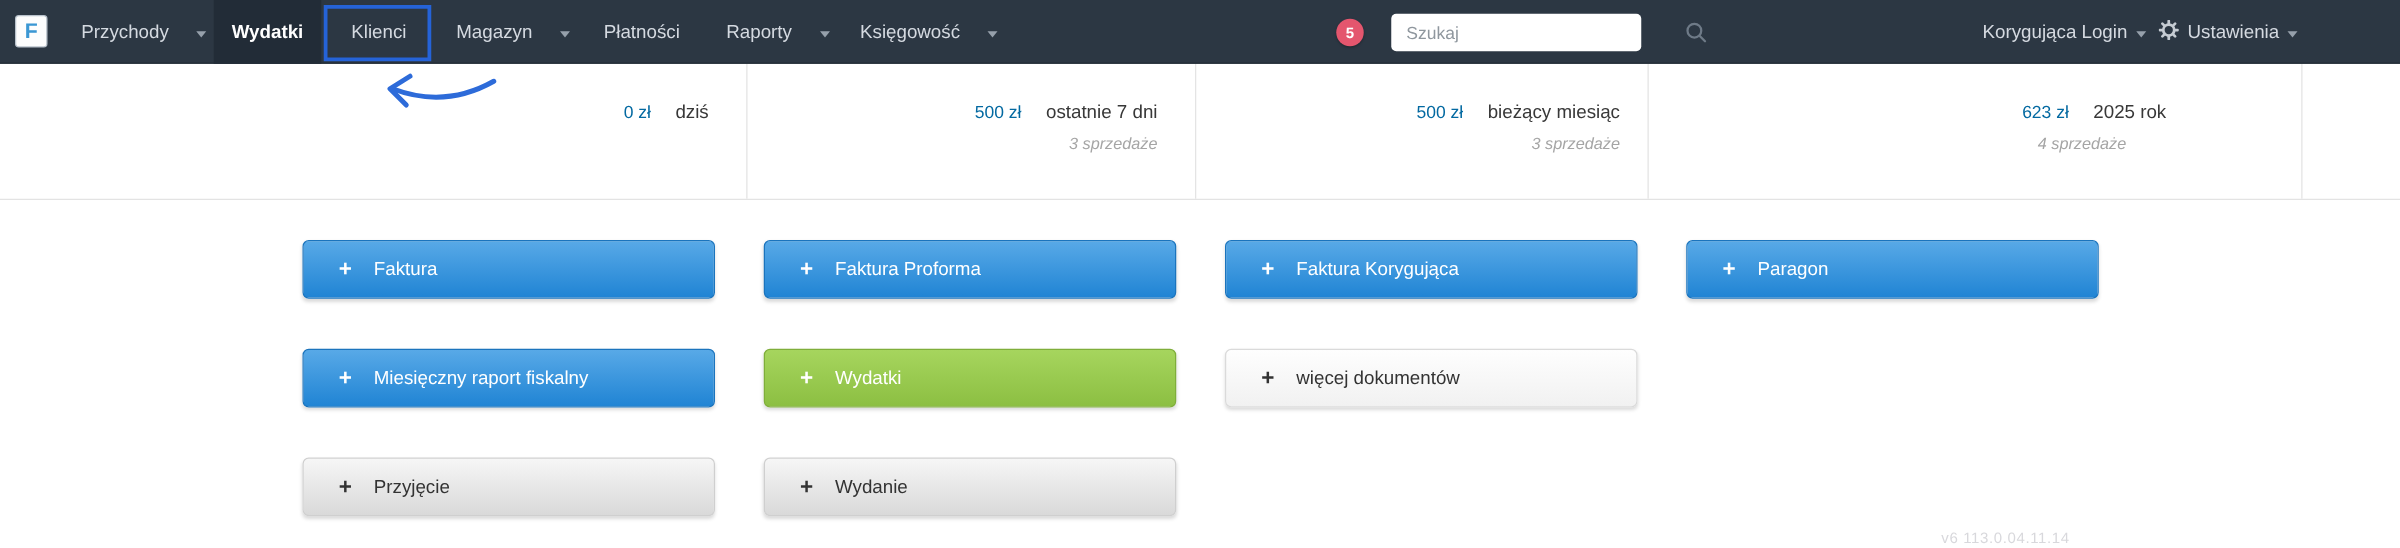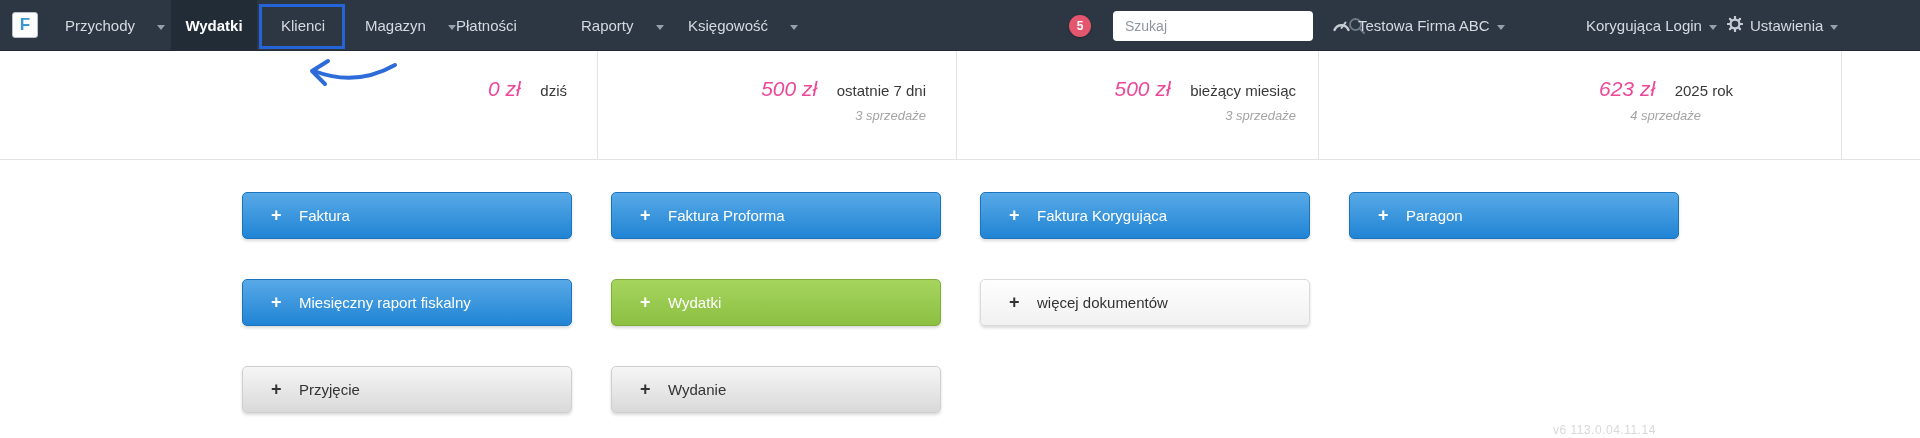--- a/index.html
+++ b/index.html
@@ -29,21 +29,21 @@
   .search-ico { width:26px; height:26px; display:flex; align-items:center; justify-content:center; cursor:pointer; }
   .nav-right { position:absolute; top:0; height:51px; display:flex; align-items:center; gap:7px;
     color:#d5dae1; font-size:15px; cursor:pointer; white-space:nowrap; }
 
   
   .stats-row { position:absolute; left:0; top:51px; width:1920px; height:109px; background:#fff;
     border-bottom:1px solid #e3e3e3; }
   .stat-cell { position:absolute; top:0; height:108px; border-right:1px solid #e4e4e4;
     text-align:right; padding-top:26px; }
   .stat-main { font-size:20px; }
-  .stat-value { color:#ec4899; font-size:21px;font-style:italic; }
+  .stat-value { color:#0369a1; font-size:14px; }
   .stat-label { color:#383838; font-size:15px; margin-left:14px; }
   .stat-sub { margin-top:7px; font-size:13px; color:#a5a5a5; font-style:italic; }
 
   
   .btn { position:absolute; width:330px; height:47px; border-radius:5px; display:flex;
     align-items:center; font-size:15px; cursor:pointer; box-shadow:0 2px 3px rgba(0,0,0,.15); }
   .btn .plus { margin-left:28px; width:28px; font-weight:bold; font-size:18px; }
   .btn-blue  { background:linear-gradient(#58a9e7,#2084d4); border:1px solid #1b74bd; color:#fff; }
   .btn-green { background:linear-gradient(#a6d55e,#8cbf42); border:1px solid #7fae3a; color:#fff; }
   .btn-white { background:linear-gradient(#fefefe,#f1f1f1); border:1px solid #dadada; color:#333; }
@@ -78,21 +78,21 @@
 
     <div class="nav-item" style="left:281px">
       <span>Klienci</span>
     </div>
 
     <div class="nav-item" style="left:365px">
       <span>Magazyn</span>
       <span class="caret"></span>
     </div>
 
-    <div class="nav-item" style="left:456px">
+    <div class="nav-item" style="left:483px">
       <span>Płatności</span>
     </div>
 
     <div class="nav-item" style="left:581px">
       <span>Raporty</span>
       <span class="caret"></span>
     </div>
 
     <div class="nav-item" style="left:688px">
       <span>Księgowość</span>
@@ -106,30 +106,20 @@
     <div class="searchbox">
       <input type="text" placeholder="Szukaj" style="">
       <span class="search-ico">
         <svg width="18" height="18" viewBox="0 0 18 18">
           <circle cx="7.5" cy="7.5" r="5.5" fill="none" stroke="#6e7a87" stroke-width="1.8"></circle>
           <line x1="11.8" y1="11.8" x2="16" y2="16" stroke="#6e7a87" stroke-width="1.8" stroke-linecap="round"></line>
         </svg>
       </span>
     </div>
 
-    <div class="nav-right" style="left:1332px">
-      <span>
-        <svg width="19" height="15" viewBox="0 0 19 15">
-          <path d="M2.5 13 A7.5 7.5 0 0 1 16.5 13" fill="none" stroke="#c6ccd3" stroke-width="2.4" stroke-linecap="round"></path>
-          <line x1="9.5" y1="11" x2="13.5" y2="5.5" stroke="#c6ccd3" stroke-width="2" stroke-linecap="round"></line>
-        </svg>
-      </span>
-      <span>Testowa Firma ABC</span>
-      <span class="caret"></span>
-    </div>
 
     <div class="nav-right" style="left:1586px">
       <span>Korygująca Login</span>
       <span class="caret"></span>
     </div>
 
     <div class="nav-right" style="left:1727px">
       <span>
         <svg width="16" height="16" viewBox="0 0 16 16">
           <circle cx="8" cy="8" r="4.4" fill="none" stroke="#c6ccd3" stroke-width="2.2"></circle>

